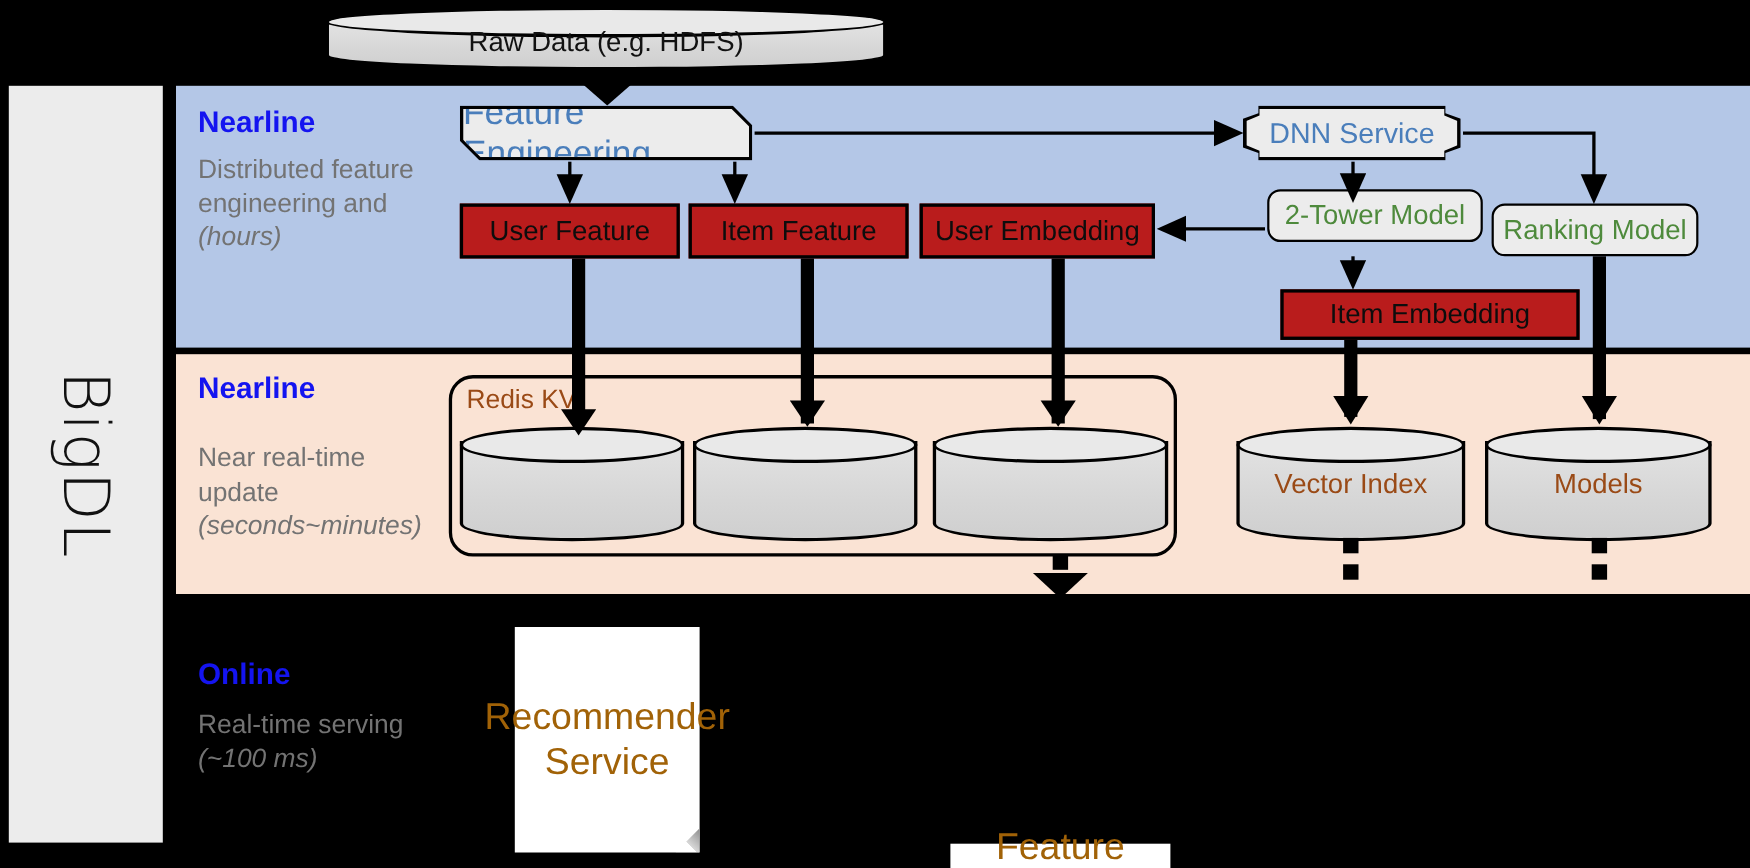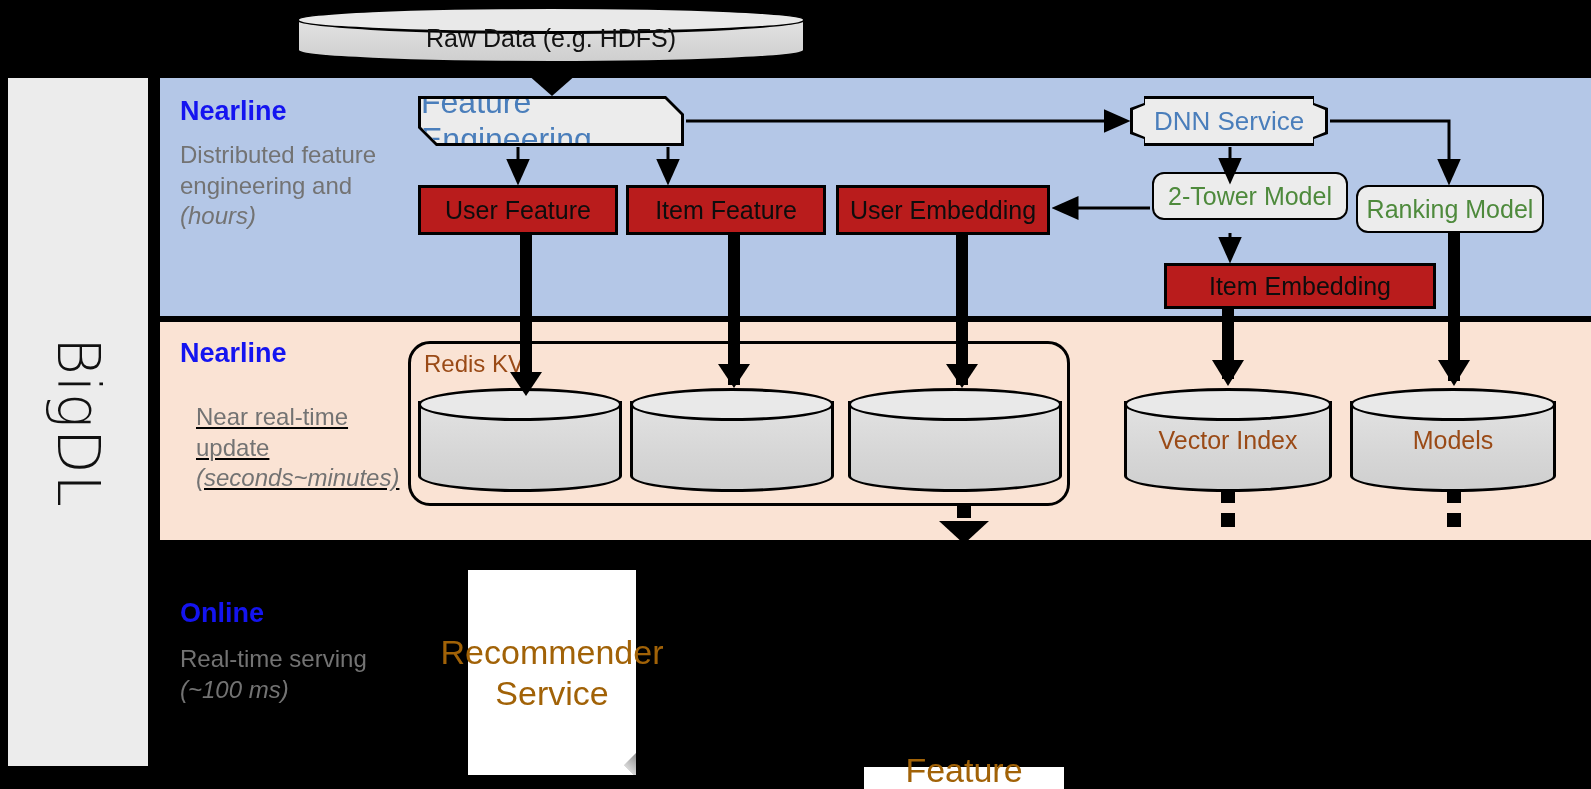--- a/index.html
+++ b/index.html
@@ -91,21 +91,21 @@
 <div class="abs" style="left:180px;top:96px;">
   <div class="band-title">Nearline</div>
 </div>
 <div class="abs" style="left:180px;top:140px;width:215px;">
   <div class="band-sub"><span>Distributed feature engineering and </span><i>(hours)</i></div>
 </div>
 
 <div class="abs" style="left:180px;top:338px;">
   <div class="band-title">Nearline</div>
 </div>
-<div class="abs" style="left:196px;top:402px;width:230px;text-decoration:underline;">
+<div class="abs" style="left:180px;top:402px;width:230px;">
   <div class="band-sub"><span>Near real-time update </span><i>(seconds~minutes)</i></div>
 </div>
 
 <div class="abs" style="left:180px;top:598px;">
   <div class="band-title">Online</div>
 </div>
 <div class="abs" style="left:180px;top:644px;width:220px;">
   <div class="band-sub"><span>Real-time serving </span><i>(~100 ms)</i></div>
 </div>
 

